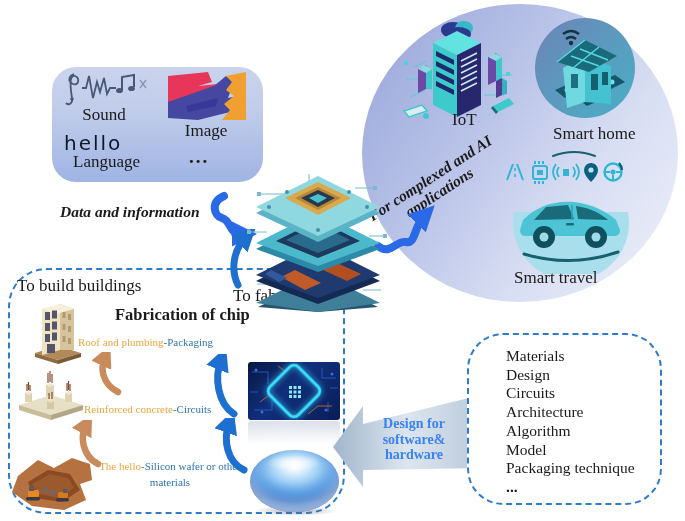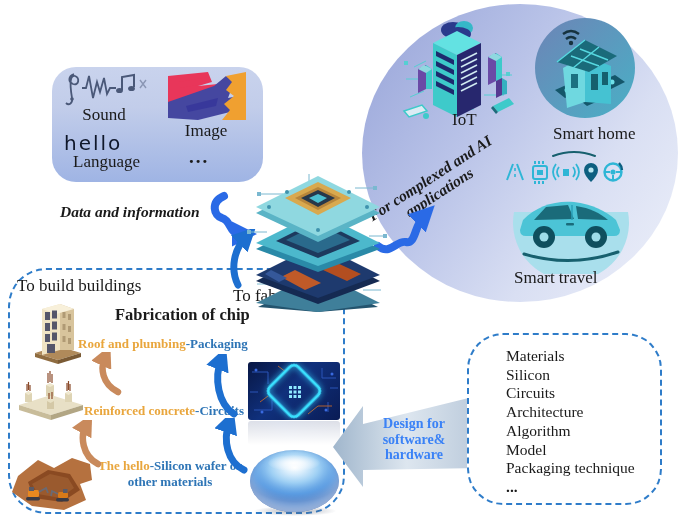--- a/index.html
+++ b/index.html
@@ -22,21 +22,21 @@
   .hello-word { font-family:"DejaVu Sans",sans-serif; font-size:20px; letter-spacing:2px;
     color:#0f172a; font-weight:400; }
   .dots { font-size:19px; font-weight:bold; letter-spacing:2px; }
 
   
   .dash-box { border:2px dashed #2e7cc9; }
   .fab-box { left:8px; top:268px; width:337px; height:246px; border-radius:38px; background:#fff; }
   .design-box { left:467px; top:333px; width:195px; height:172px; border-radius:36px; background:#fff; }
 
   .fab-title { font-weight:bold; font-size:16.5px; }
-  .stage { font-weight:bold; font-size:13px; white-space:nowrap; }
+  .stage { font-weight:normal; font-size:11px; white-space:nowrap; }
   .st-bld { color:#e9a63d; }
   .st-chip, .st-sep { color:#2e75b6; }
   .stage-wrap { white-space:normal; text-align:center; line-height:16px; }
 
   .design-list { font-size:15.5px; line-height:18.7px; }
 
   .design-arrow-text { width:92px; text-align:center; font-weight:bold; font-size:14px;
     line-height:15.5px; color:#3b82f6; }
 
   
@@ -438,21 +438,21 @@
   </svg>
   <div class="abs design-arrow-text" style="left:368px;top:416px">
     <div>Design for</div>
     <div>software&amp;</div>
     <div>hardware</div>
   </div>
 
   <div class="abs dash-box design-box"></div>
   <div class="abs design-list" style="left:506px;top:347px">
     <div>Materials</div>
-    <div>Silicon</div>
+    <div>Design</div>
     <div>Circuits</div>
     <div>Architecture</div>
     <div>Algorithm</div>
     <div>Model</div>
     <div>Packaging technique</div>
     <div style="font-weight:bold">...</div>
   </div>
 
 </div>
 

